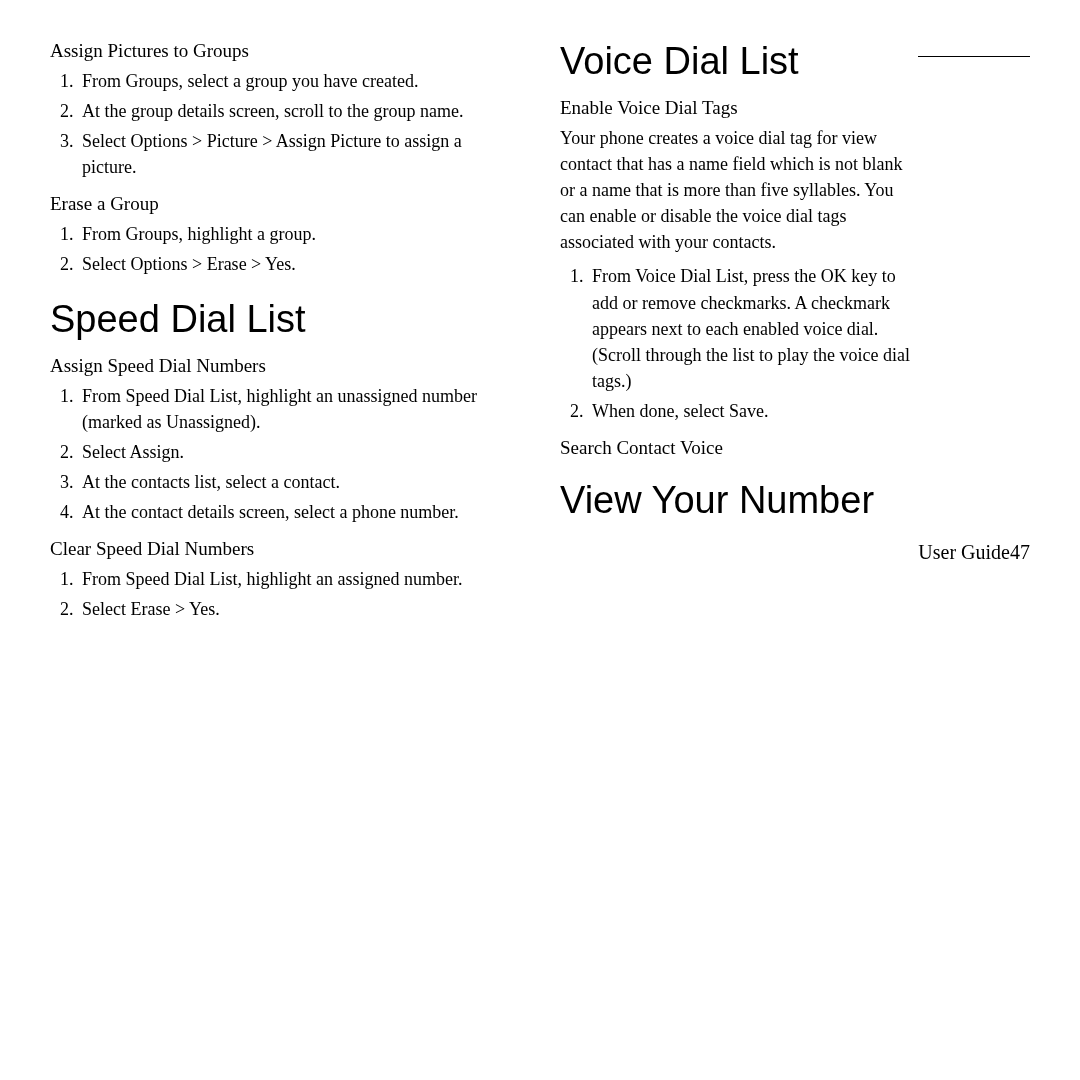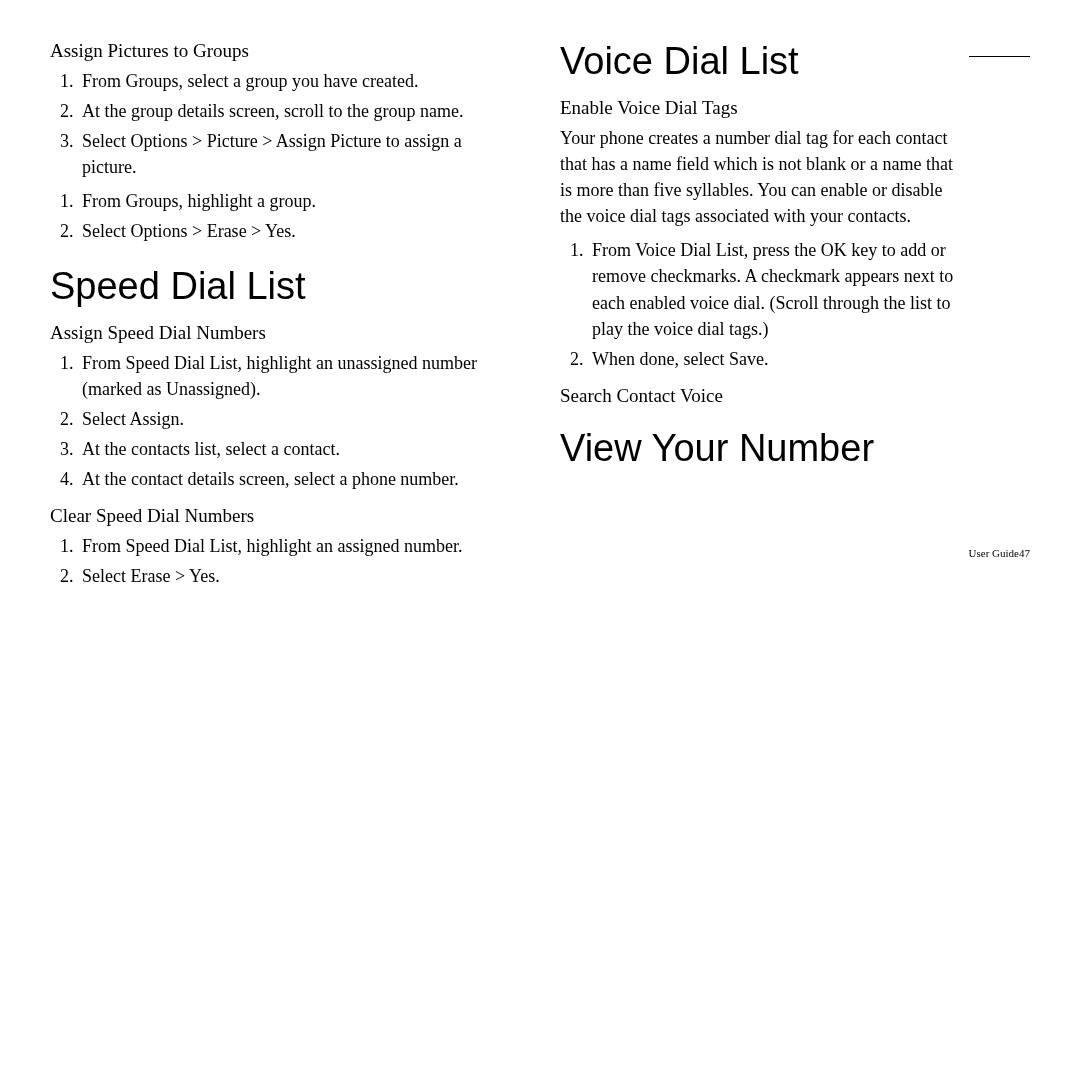--- a/index.html
+++ b/index.html
@@ -82,21 +82,21 @@
       margin-bottom: 8px;
     }
 
     .footer {
       display: flex;
       justify-content: flex-start;
       align-items: center;
       border-top: 1.5px solid #000;
       padding-top: 8px;
       margin-top: 16px;
-      font-size: 11px;
+      font-size: 20px;
     }
 
     b {
       font-weight: normal;
     }
   </style>
 </head>
 <body>
 
 <div class="page">
@@ -104,20 +104,21 @@
 
     <div class="left-column">
 
       <div class="section-heading">Assign Pictures to Groups</div>
       <ol>
         <li>From <b>Groups</b>, select a group you have created.</li>
         <li>At the group details screen, scroll to the group name.</li>
         <li>Select <b>Options &gt; Picture &gt; Assign Picture</b> to assign a picture.</li>
       </ol>
 
+      <div class="section-heading">Erase a Group</div>
       <ol>
         <li>From <b>Groups</b>, highlight a group.</li>
         <li>Select <b>Options &gt; Erase &gt; Yes</b>.</li>
       </ol>
 
       <div class="big-heading">Speed Dial List</div>
 
       <div class="section-heading">Assign Speed Dial Numbers</div>
       <ol>
         <li>From <b>Speed Dial List</b>, highlight an unassigned number (marked as <b>Unassigned</b>).</li>
@@ -132,21 +133,21 @@
         <li>Select <b>Erase &gt; Yes</b>.</li>
       </ol>
 
     </div>
 
     <div class="right-column">
 
       <div class="big-heading" style="margin-top:0;">Voice Dial List</div>
 
       <div class="section-heading">Enable Voice Dial Tags</div>
-      <p>Your phone creates a number dial tag for each contact that has a name field which is not blank or a name that is more than five syllables. You can enable or disable the voice dial tags associated with your contacts.</p>
+      <p>Your phone creates a voice dial tag for view contact that has a name field which is not blank or a name that is more than five syllables. You can enable or disable the voice dial tags associated with your contacts.</p>
       <ol>
         <li>From <b>Voice Dial List</b>, press the <b>OK</b> key to add or remove checkmarks. A checkmark appears next to each enabled voice dial. (Scroll through the list to play the voice dial tags.)</li>
         <li>When done, select <b>Save</b>.</li>
       </ol>
 
       <div class="section-heading">Search Contact Voice</div>
 
       <div class="big-heading">View Your Number</div>
 
     </div>

